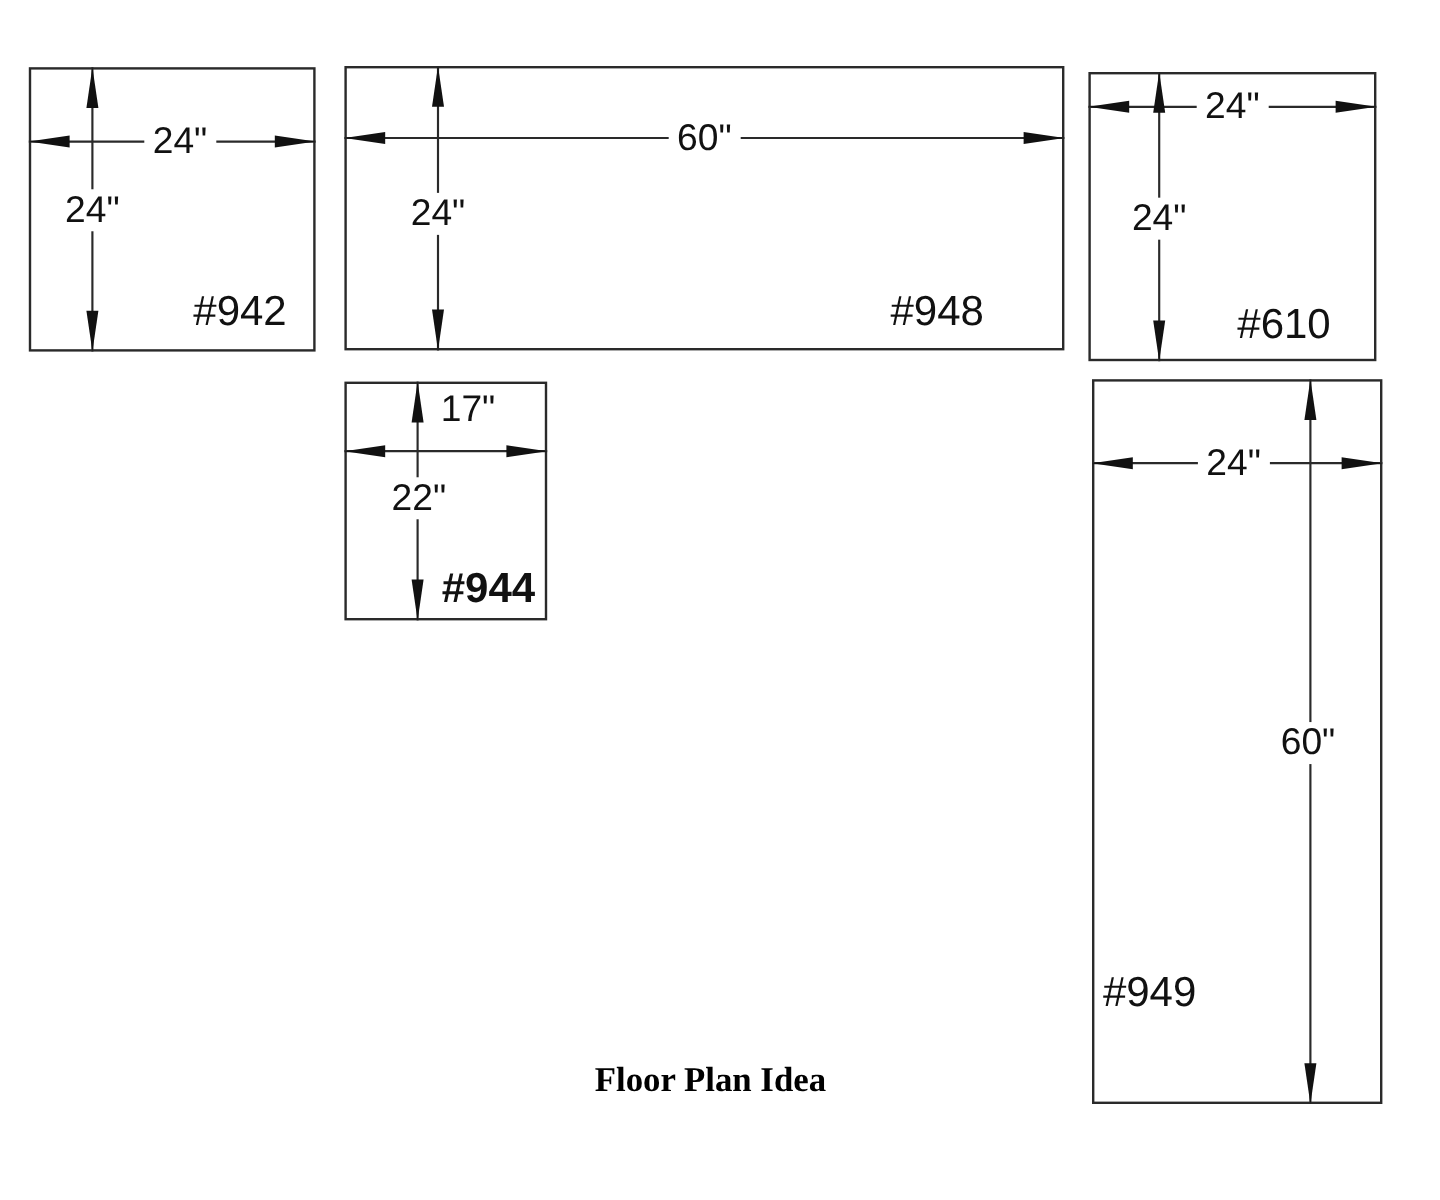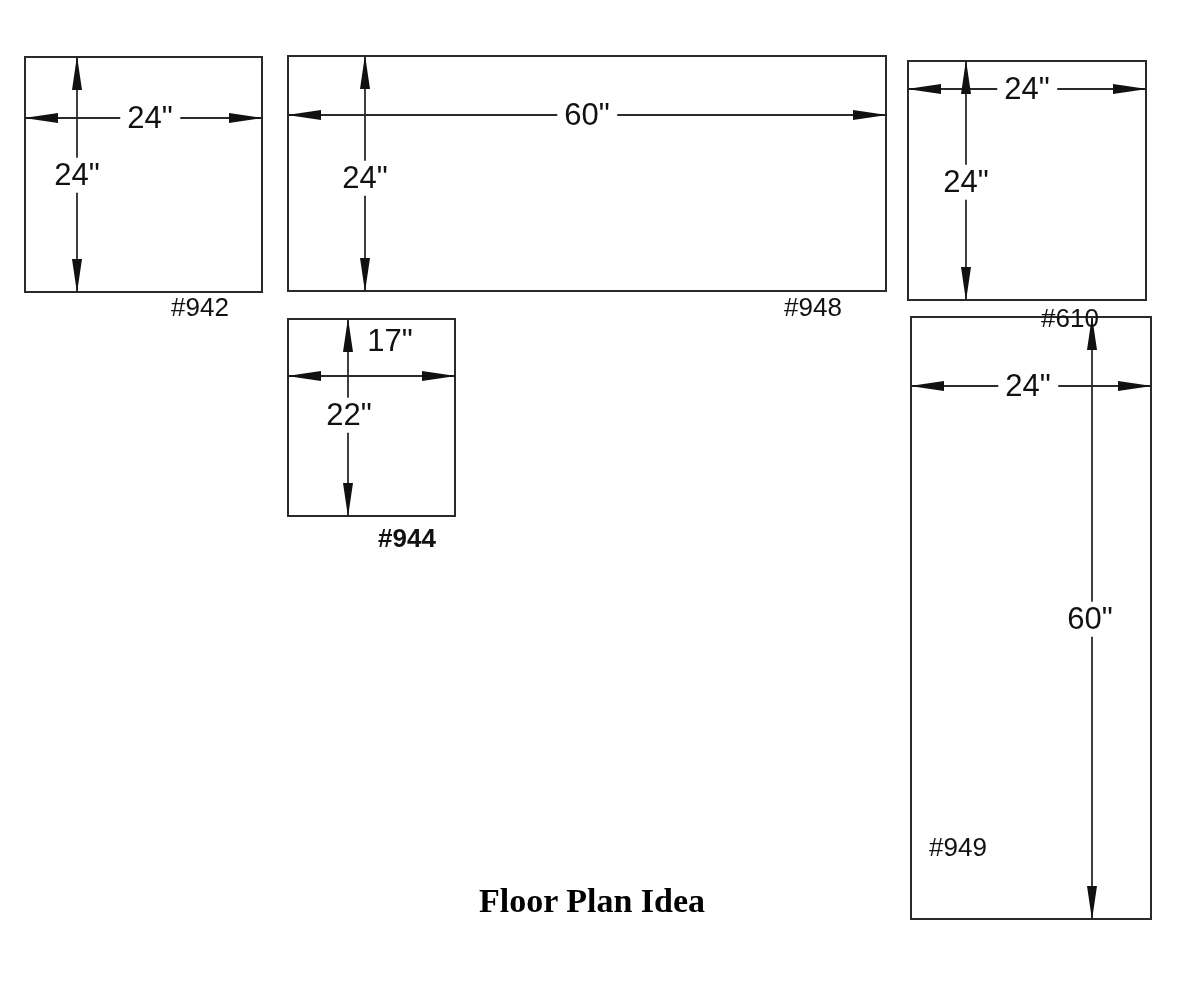--- a/index.html
+++ b/index.html
@@ -36,33 +36,32 @@
     line-height: 1.05;
     background: #ffffff;
     padding: 1px 7px;
     white-space: nowrap;
     z-index: 3;
     color: #111;
   }
   .id-label {
     position: absolute;
     transform: translate(-50%, -50%);
-    font-size: 26px;
+    font-size: 35px;
     line-height: 1.05;
     white-space: nowrap;
     z-index: 3;
     color: #111;
-    margin-top: 48px;
   }
   .title {
     position: absolute;
     transform: translate(-50%, -50%);
     font-family: "Liberation Serif", serif;
     font-weight: bold;
-    font-size: 34px;
+    font-size: 29px;
     white-space: nowrap;
     z-index: 3;
     color: #000;
     text-align: right;
   }
   .dimline {
     stroke: #2a2a2a;
     stroke-width: 1.8;
   }
   .arrowhead {
@@ -128,29 +127,29 @@
       <polygon class="arrowhead" points="1092,920 1087,886 1097,886"></polygon>
     </g>
   </svg>
 
   <span class="dim-label" style="left:150px; top:118px;">24"</span>
   <span class="dim-label" style="left:77px;  top:175px;">24"</span>
   <span class="id-label" style="left:200px; top:260px;">#942</span>
 
   <span class="dim-label" style="left:587px; top:115px;">60"</span>
   <span class="dim-label" style="left:365px; top:178px;">24"</span>
-  <span class="id-label" style="left:813px; top:260px;">#948</span>
+  <span class="id-label" style="left:781px; top:260px;">#948</span>
 
   <span class="dim-label" style="left:1027px; top:89px;">24"</span>
   <span class="dim-label" style="left:966px;  top:182px;">24"</span>
   <span class="id-label" style="left:1070px; top:271px;">#610</span>
 
   <span class="dim-label" style="left:390px; top:341px;">17"</span>
   <span class="dim-label" style="left:349px; top:415px;">22"</span>
   <span class="id-label" style="left:407px; top:491px;font-weight:bold;">#944</span>
 
   <span class="dim-label" style="left:1028px; top:386px;">24"</span>
   <span class="dim-label" style="left:1090px; top:619px;">60"</span>
-  <span class="id-label" style="left:958px;  top:800px;">#949</span>
+  <span class="id-label" style="left:958px;  top:828px;">#949</span>
 
   <span class="title" style="left:592px; top:901px;">Floor Plan Idea</span>
 
 </div>
 
 </body></html>

